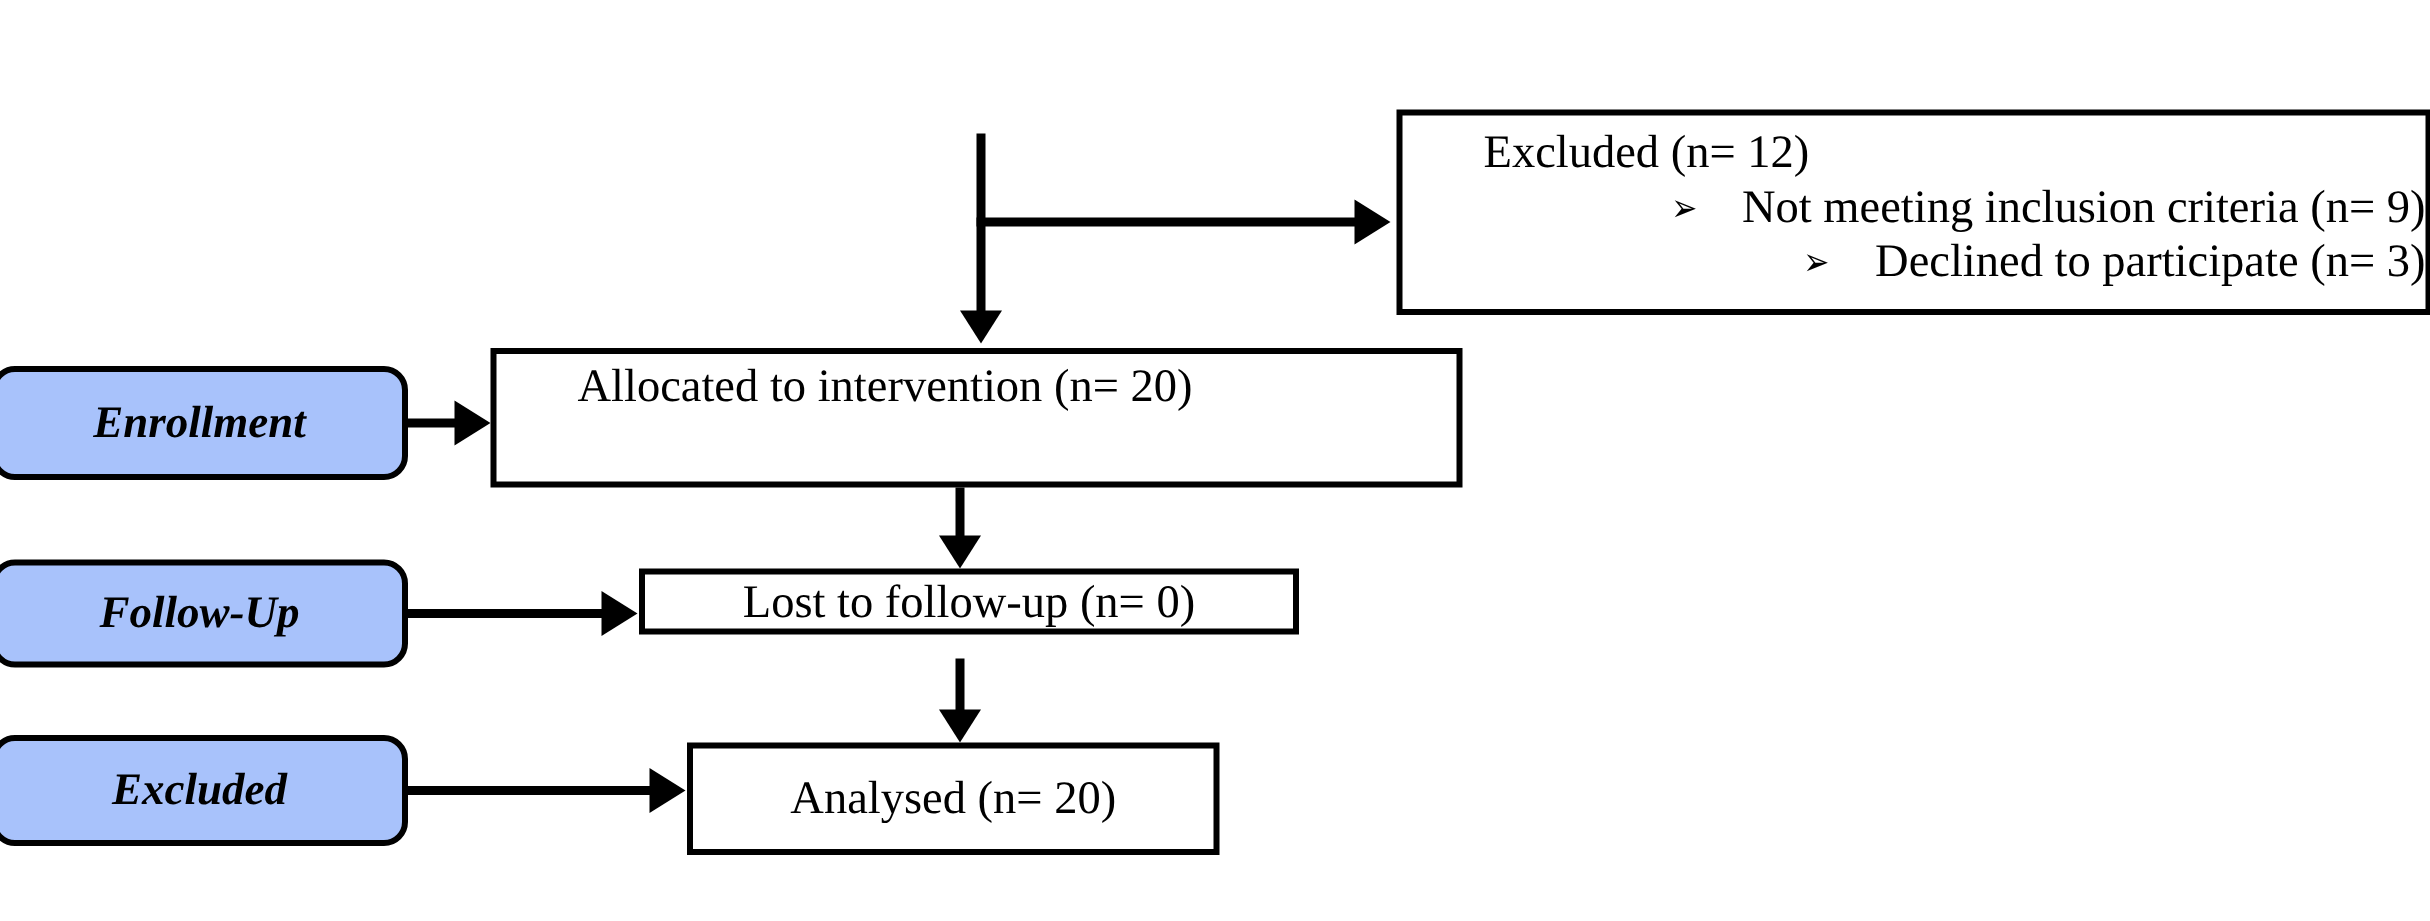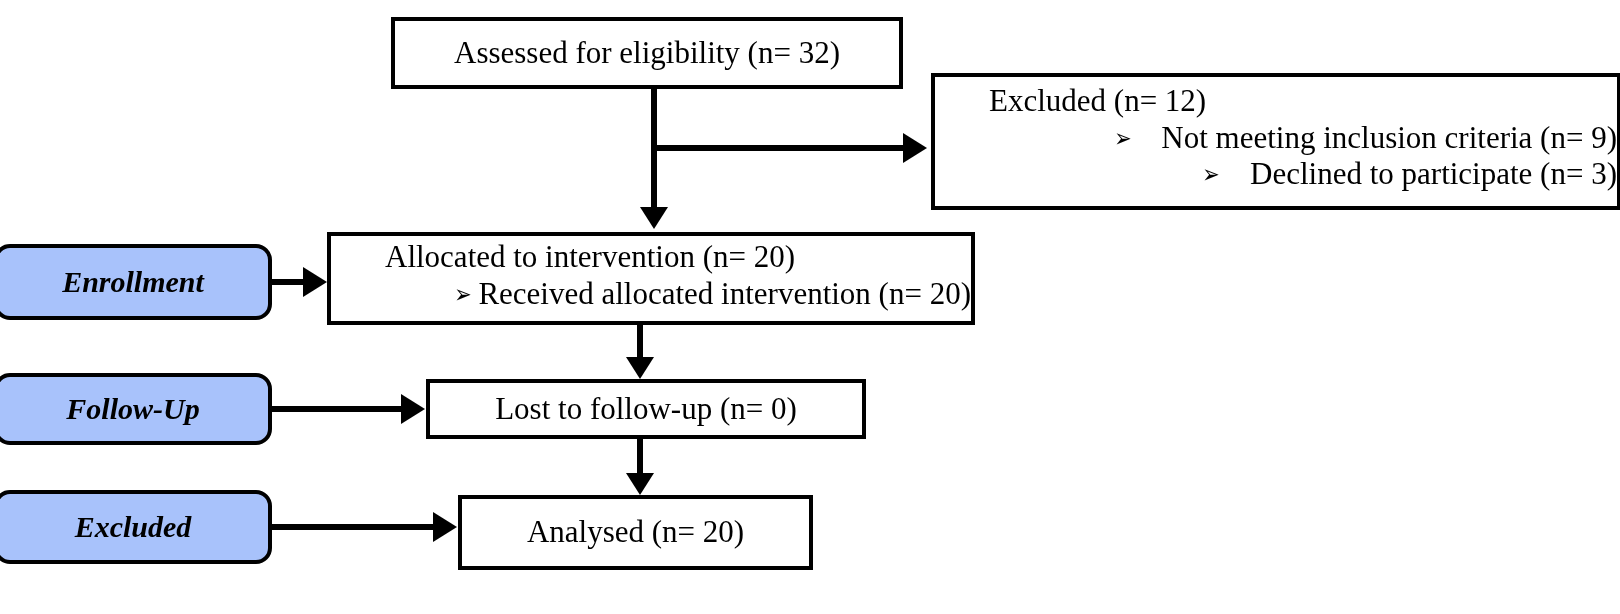--- a/index.html
+++ b/index.html
@@ -115,23 +115,20 @@
     border-top: 15px solid transparent;
     border-bottom: 15px solid transparent;
     border-left: 24px solid #000000;
   }
 </style>
 </head>
 <body>
 
 <div id="canvas">
 
-  <div class="box center" style="left:391px; top:17px; width:512px; height:72px;">
-    <span class="line">Assessed for eligibility (n= 32)</span>
-  </div>
 
   <div class="box left" style="left:931px; top:73px; width:690px; height:137px;">
     <div class="pad">
       <div class="line">Excluded (n= 12)</div>
       <div class="bullet-row bullet-indent">
         <span class="bullet-glyph">➢</span><span class="bullet-gap"></span><span>Not meeting inclusion criteria (n= 9)</span>
       </div>
       <div class="bullet-row bullet-indent">
         <span class="bullet-glyph">➢</span><span class="bullet-gap"></span><span>Declined to participate (n= 3)</span>
       </div>
@@ -146,36 +143,33 @@
 
   <div class="stage" style="left:-6px; top:244px; width:278px; height:76px; background:#a8c2fb;">
     <span>Enrollment</span>
   </div>
   <div class="hline" style="left:272px; top:279px; width:33px;"></div>
   <div class="arrow-right" style="left:303px; top:267px;"></div>
 
   <div class="box left" style="left:327px; top:232px; width:648px; height:93px;">
     <div class="pad" style="padding-top:3px;">
       <div class="line">Allocated to intervention (n= 20)</div>
-      <div class="bullet-row" style="margin-left:-2px;">
-        <span class="bullet-glyph">➢</span><span class="bullet-gap-tight"></span><span>Received allocated intervention (n= 20)</span>
-      </div>
     </div>
   </div>
 
   <div class="vline" style="left:637px; top:325px; height:36px;"></div>
   <div class="arrow-down" style="left:626px; top:357px;"></div>
 
   <div class="stage" style="left:-6px; top:373px; width:278px; height:72px; background:#a8c2fb;">
     <span>Follow-Up</span>
   </div>
   <div class="hline" style="left:272px; top:406px; width:131px;"></div>
   <div class="arrow-right" style="left:401px; top:394px;"></div>
 
-  <div class="box center" style="left:426px; top:379px; width:440px; height:60px;">
+  <div class="box center" style="left:426px; top:379px; width:440px; height:44px;">
     <span class="line">Lost to follow-up (n= 0)</span>
   </div>
 
   <div class="vline" style="left:637px; top:439px; height:38px;"></div>
   <div class="arrow-down" style="left:626px; top:473px;"></div>
 
   <div class="stage" style="left:-6px; top:490px; width:278px; height:74px; background:#a8c2fb;">
     <span>Excluded</span>
   </div>
   <div class="hline" style="left:272px; top:524px; width:163px;"></div>

